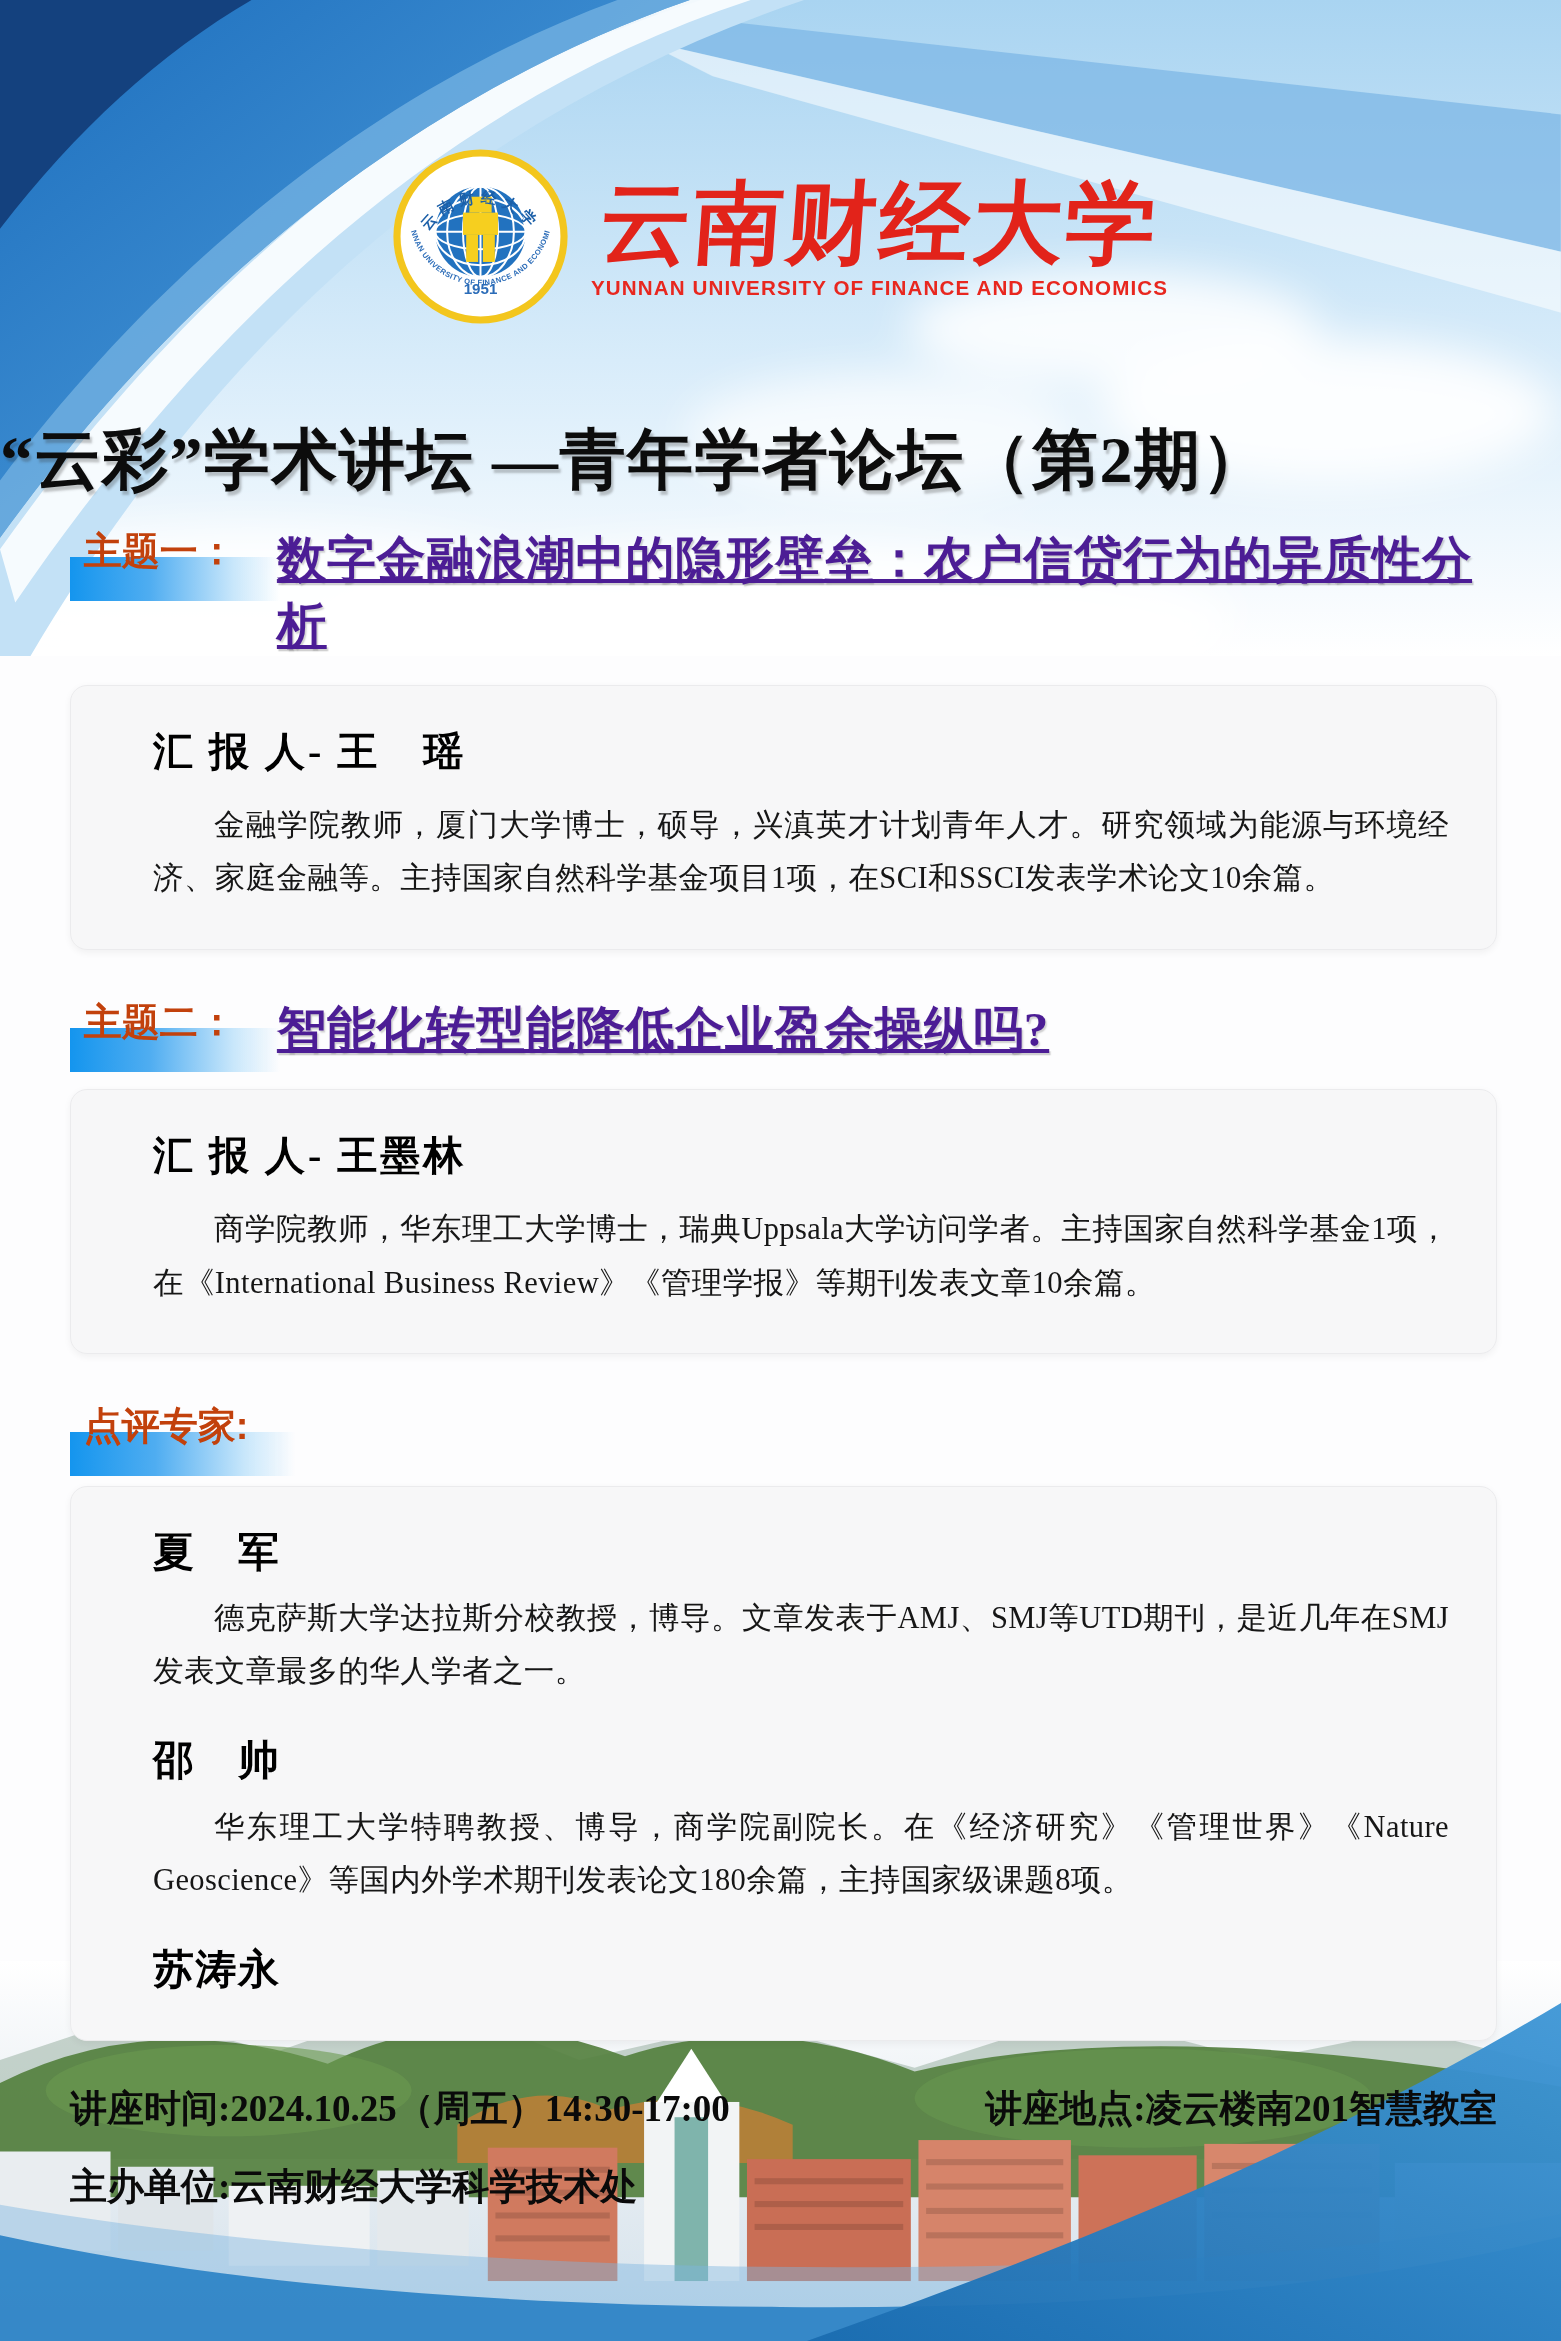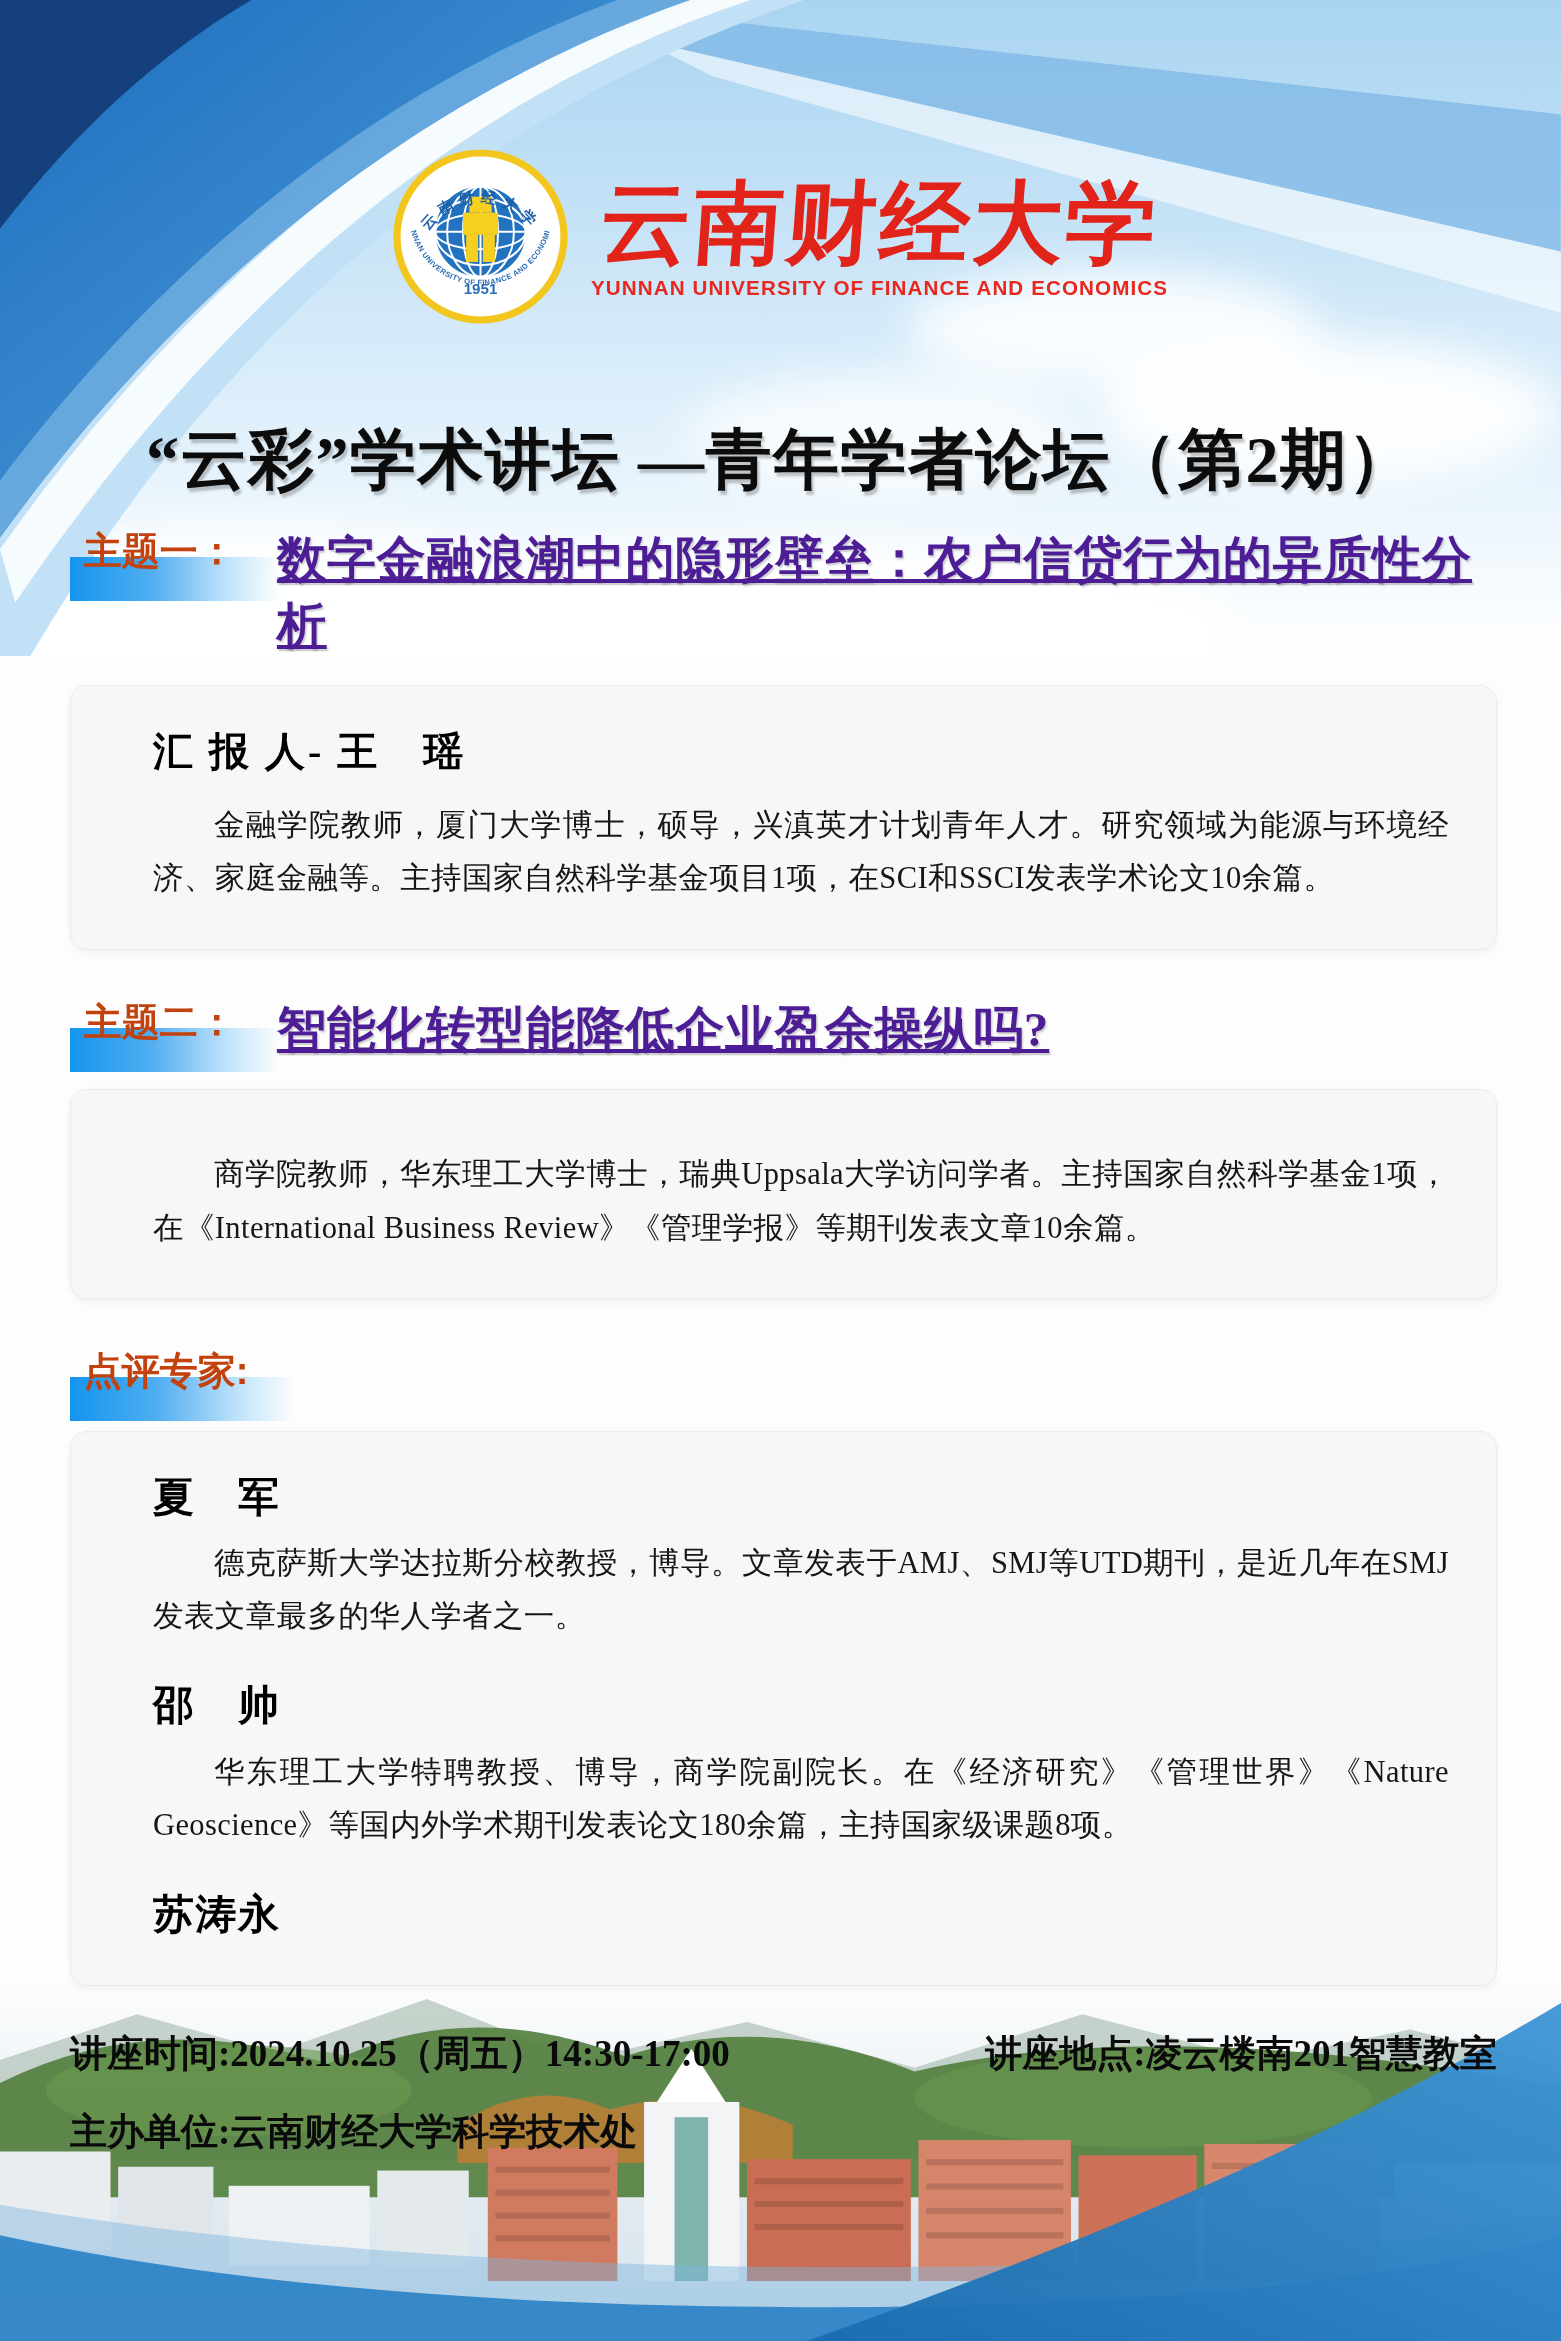--- a/index.html
+++ b/index.html
@@ -12,21 +12,21 @@
   
   .logo-row{position:absolute;top:149px;left:0;width:100%;display:flex;justify-content:center;
             align-items:center;gap:23px;z-index:3;}
   .seal{width:175px;height:175px;flex:0 0 auto;}
   .wordmark{display:flex;flex-direction:column;align-items:center;}
   .wordmark-cn{font-size:90px;line-height:1.1;font-weight:700;color:#e2231a;letter-spacing:3px;
                transform:skewX(-4deg);font-family:"DejaVu Serif",cursive;}
   .wordmark-en{margin-top:4.6px;font-size:20.6px;font-weight:700;color:#e8271f;letter-spacing:1.1px;
                font-family:"Liberation Sans","DejaVu Sans",sans-serif;}
   
-  .title{position:absolute;top:371px;left:0;width:100%;text-align:center;z-index:3;
+  .title{position:absolute;top:371px;left:0;width:100%;z-index:3;
          font-size:66px;font-weight:700;letter-spacing:1.5px;color:#0c0c0c;
          text-shadow:2.3px 3.8px 2.3px rgba(50,50,50,.28);}
   
   .content{position:absolute;top:525px;left:70px;width:1427px;z-index:3;}
   .topic-row{display:flex;align-items:flex-start;gap:29px;}
   .topic-label{position:relative;flex:0 0 auto;padding:3px 12.2px 9.1px 13.7px;
                font-family:"Liberation Sans","DejaVu Sans",sans-serif;
                font-weight:700;font-size:38px;line-height:1.25;color:#c2410c;}
   .topic-label .band{position:absolute;z-index:0;left:0;top:32px;width:118%;height:44px;
                background:linear-gradient(90deg,#1495ee 0%,#4fadf1 38%,#c9e7fb 78%,rgba(255,255,255,0) 100%);}
@@ -191,20 +191,21 @@
     </div>
 
     <div class="topic-row section-gap">
       <span class="topic-label">
         <i class="band"></i>
         <b>主题二：</b>
       </span>
       <h2 class="topic-title">智能化转型能降低企业盈余操纵吗?</h2>
     </div>
     <div class="card">
+      <div class="speaker-name">汇 报 人- 王墨林</div>
       <p class="bio">商学院教师，华东理工大学博士，瑞典Uppsala大学访问学者。主持国家自然科学基金1项，在《International Business Review》《管理学报》等期刊发表文章10余篇。</p>
     </div>
 
     <div class="topic-row section-gap">
       <span class="topic-label">
         <i class="band"></i>
         <b>点评专家:</b>
       </span>
     </div>
     <div class="card experts-card">

